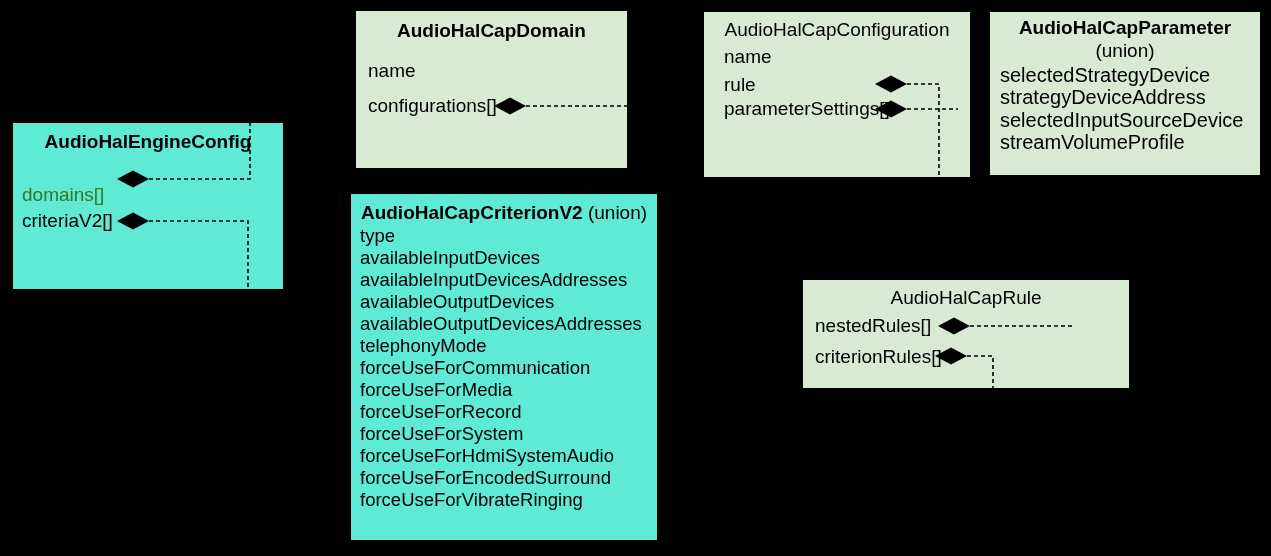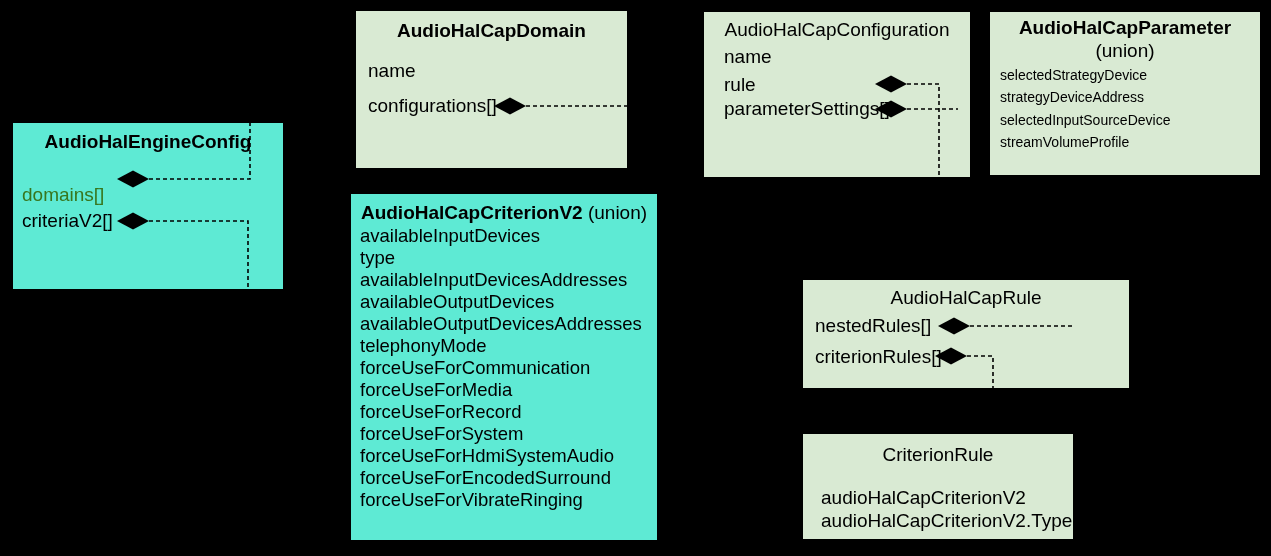--- a/index.html
+++ b/index.html
@@ -46,62 +46,55 @@
   <div class="box box-green" id="box-config">
     <div class="title" style="top:8px">AudioHalCapConfiguration</div>
     <div class="field" style="left:20px;top:35px">name</div>
     <div class="field" style="left:20px;top:63px">rule</div>
     <div class="field" style="left:20px;top:87px">parameterSettings[]</div>
   </div>
 
   <div class="box box-green" id="box-param">
     <div class="title bold" style="top:6px">AudioHalCapParameter</div>
     <div class="title" style="top:29px">(union)</div>
-    <div class="fieldlist" style="left:10px;top:52px;line-height:22.4px;font-size:14px">
+    <div class="fieldlist" style="left:10px;top:52px;line-height:22.4px;font-size:20px">
       <div>selectedStrategyDevice</div>
       <div>strategyDeviceAddress</div>
       <div>selectedInputSourceDevice</div>
       <div>streamVolumeProfile</div>
     </div>
   </div>
 
   <div class="box box-gray" id="box-criterion">
     <div class="title" style="top:9px">
       <span class="bold">AudioHalCapCriterionV2</span><span> (union)</span>
     </div>
     <div class="fieldlist" style="left:9px;top:31px;line-height:22px">
+      <div>type</div>
       <div>availableInputDevices</div>
-      <div>type</div>
       <div>availableInputDevicesAddresses</div>
       <div>availableOutputDevices</div>
       <div>availableOutputDevicesAddresses</div>
       <div>telephonyMode</div>
       <div>forceUseForCommunication</div>
       <div>forceUseForMedia</div>
       <div>forceUseForRecord</div>
       <div>forceUseForSystem</div>
       <div>forceUseForHdmiSystemAudio</div>
       <div>forceUseForEncodedSurround</div>
       <div>forceUseForVibrateRinging</div>
     </div>
   </div>
 
   <div class="box box-green" id="box-rule">
     <div class="title" style="top:8px">AudioHalCapRule</div>
     <div class="field" style="left:12px;top:36px">nestedRules[]</div>
     <div class="field" style="left:12px;top:67px">criterionRules[]</div>
   </div>
 
-  <div class="box box-green" id="box-crule">
-    <div class="title" style="top:11px">CriterionRule</div>
-    <div class="fieldlist" style="left:18px;top:52px;line-height:23px;font-size:19px">
-      <div>audioHalCapCriterionV2</div>
-      <div>audioHalCapCriterionV2.Type</div>
-    </div>
-  </div>
 
   <svg class="overlay" width="1271" height="556" viewBox="0 0 1271 556">
     <g stroke="#000000" stroke-width="1.6" fill="none" stroke-dasharray="4,3">
       <path d="M149,179 H250 V123"></path>
       <path d="M149,221 H248 V289"></path>
       <path d="M526,106 H627"></path>
       <path d="M692,106 H706"></path>
       <path d="M907,84 H939 V177"></path>
       <path d="M907,109 H958"></path>
       <path d="M970,326 H1073"></path>

